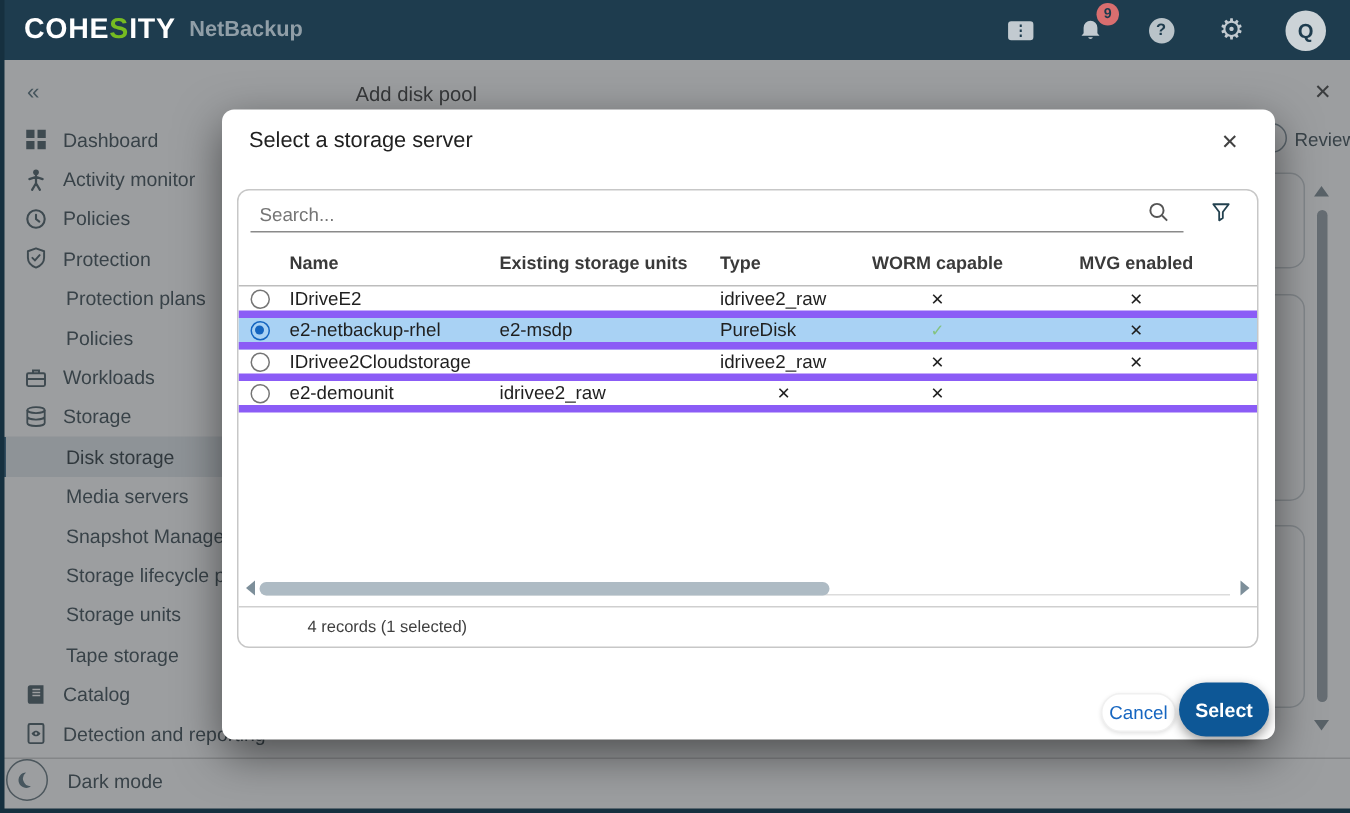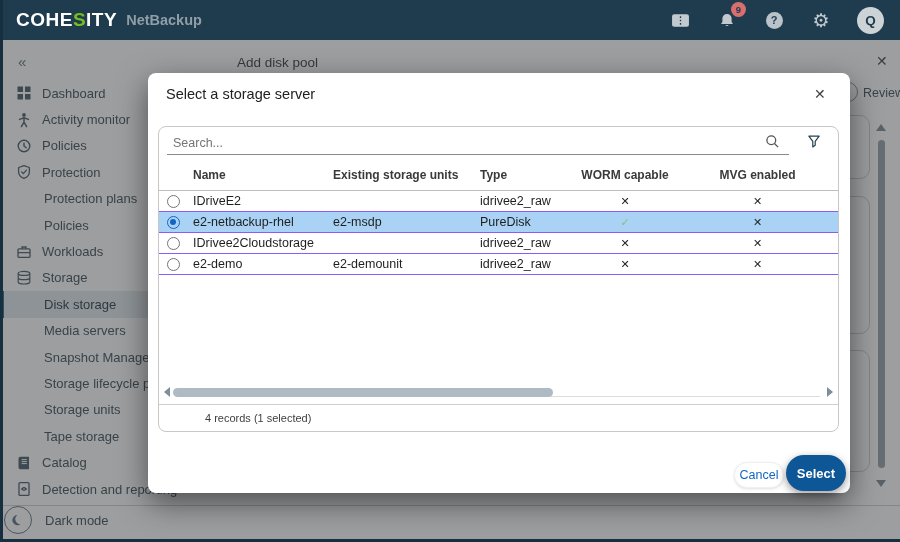--- a/index.html
+++ b/index.html
@@ -78,21 +78,21 @@
           font-size:12.5px;color:#333;outline:none;background:transparent;padding:0 0 0 6px;font-family:inherit;}
   .sinput::placeholder{color:#757575;}
   .sicon{position:absolute;left:606px;top:7px;cursor:pointer;}
   .ficon{position:absolute;left:648px;top:7px;cursor:pointer;}
   .grid6{display:grid;grid-template-columns:26px 140px 147px 85px 120px 1fr;align-items:center;
          padding:0 8px;box-sizing:border-box;}
   .thead{position:absolute;left:0;top:32px;width:100%;height:32px;border-bottom:1px solid #bdbdbd;
          font-size:12px;font-weight:bold;color:#3a3a3a;}
   .thead .ctr{text-align:center;}
   .tbody{position:absolute;left:0;top:64px;width:100%;}
-  .trow{height:21px;border-bottom:1px solid #8b5cf6;font-size:12.5px;color:#1f1f1f;cursor:pointer;white-space:nowrap;}
+  .trow{height:21px;border-bottom:5px solid #8b5cf6;font-size:12.5px;color:#1f1f1f;cursor:pointer;white-space:nowrap;}
   .trow.sel{background:#a9d2f4;}
   .radio{width:13px;height:13px;border:1.5px solid #757575;border-radius:50%;box-sizing:border-box;position:relative;}
   .radio.on{border-color:#1565c0;}
   .radio.on::after{content:"";position:absolute;left:2px;top:2px;width:6px;height:6px;background:#1565c0;border-radius:50%;}
   .mark{text-align:center;font-size:11px;color:#1f1f1f;}
   .mark.ok{color:#84c37f;}
   .hline{position:absolute;left:18px;right:18px;top:269px;height:1px;background:#dcdcdc;}
   .hthumb{position:absolute;left:14px;top:261px;width:380px;height:9px;background:#aebbc4;border-radius:5px;cursor:pointer;}
   .harr{position:absolute;width:0;height:0;border-top:5px solid transparent;border-bottom:5px solid transparent;cursor:pointer;}
   .harr.l{left:5px;top:260px;border-right:6px solid #7d8f9a;}
@@ -317,21 +317,20 @@
         <div class="trow grid6">
           <span class="radio"></span>
           <span>IDrivee2Cloudstorage</span>
           <span></span>
           <span>idrivee2_raw</span>
           <span class="mark">✕</span>
           <span class="mark">✕</span>
         </div>
         <div class="trow grid6">
           <span class="radio"></span>
-          <span>e2-demo</span>
           <span>e2-demounit</span>
           <span>idrivee2_raw</span>
           <span class="mark">✕</span>
           <span class="mark">✕</span>
         </div>
       </div>
 
       <div class="harr l"></div>
       <div class="hline"></div>
       <div class="hthumb"></div>

